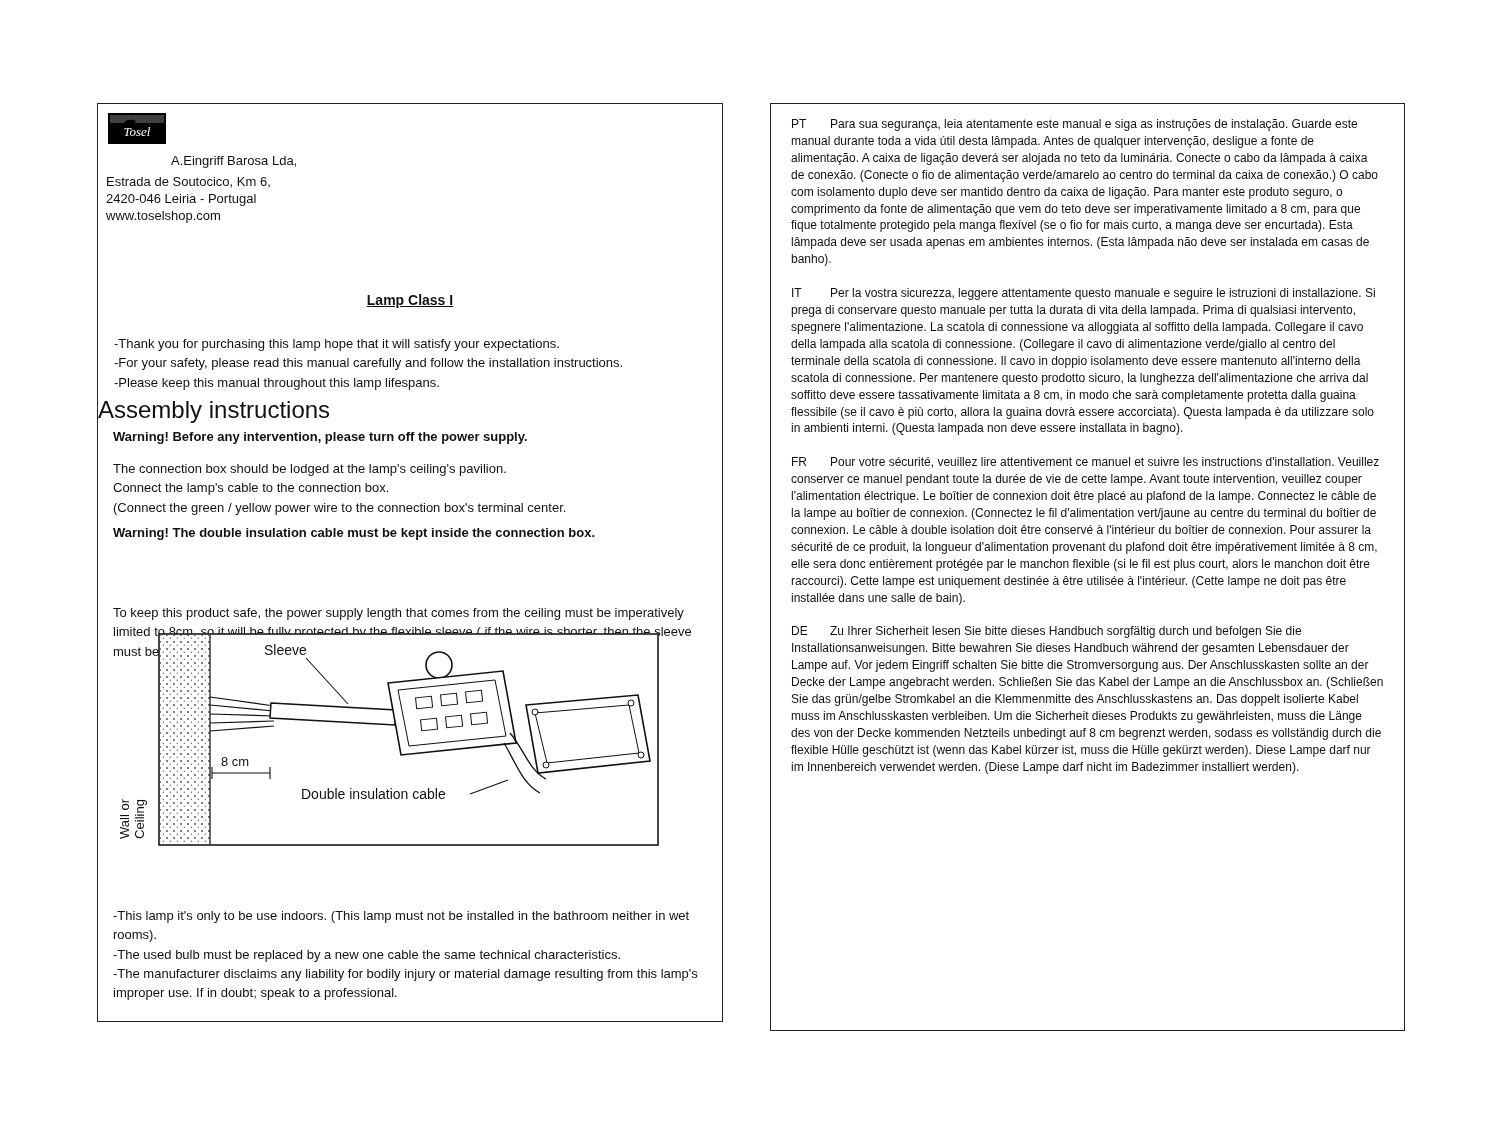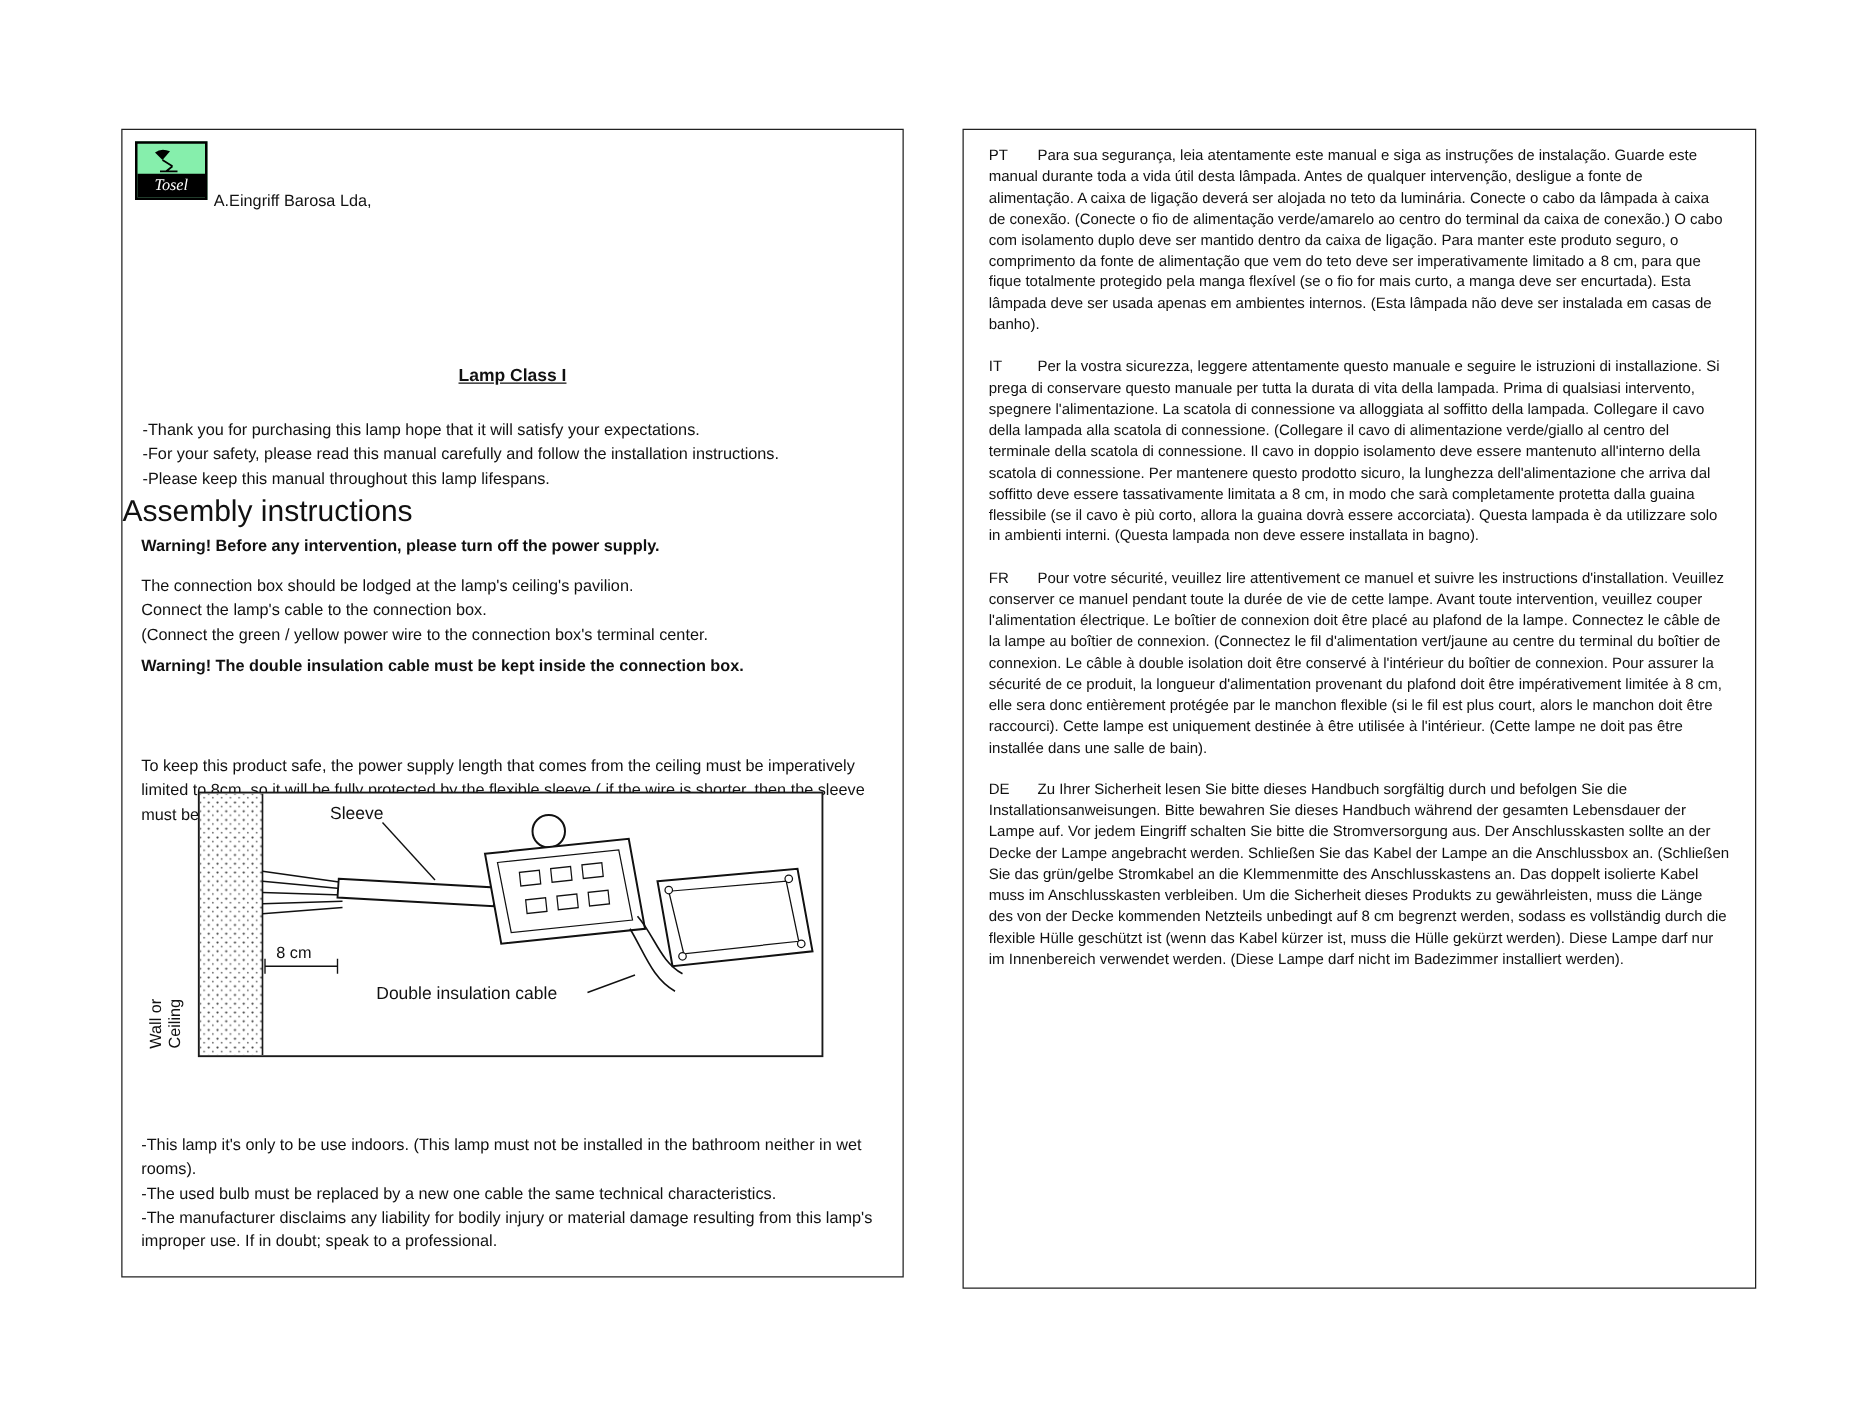--- a/index.html
+++ b/index.html
@@ -10,22 +10,22 @@
   }
   .panel {
     position:absolute; background:#fff;
     border:1.5px solid #222; box-sizing:border-box;
   }
   #left-panel  { left:97px;  top:103px; width:626px; height:919px; }
   #right-panel { left:770px; top:103px; width:635px; height:928px; padding:12px 20px 0 20px; }
 
   
   .logo {
-    position:absolute; left:10px; top:9px; width:58px; height:47px;
-    border:2px solid #000; box-sizing:border-box; background:#86efac;
+    position:absolute; left:10px; top:9px; width:58px; height:31px;
+    border:2px solid #000; box-sizing:border-box; background:#404040;
   }
   .logo .lamp-glyph { position:absolute; left:7px; top:2px; }
   .logo .logo-text {
     position:absolute; left:0; bottom:0; width:100%; height:19px;
     background:#000; color:#fff; text-align:center; line-height:18px;
     font-family:"Liberation Serif", serif; font-style:italic; font-size:13px;
   }
   #lp-company { position:absolute; left:73px; top:49px;  font-size:13px; }
   #lp-address { position:absolute; left:8px;  top:69px;  font-size:13px; line-height:17px; }
   #lp-title   { position:absolute; left:0; top:142px; width:100%; text-align:center;
@@ -66,20 +66,25 @@
   <div class="logo">
     <svg class="lamp-glyph" width="34" height="22" viewBox="0 0 34 22">
       <path d="M7 5 Q12 1 19 4 L13 11 Z" fill="#000"></path>
       <path d="M13 11 L21 16 M21 16 L16 20 M11 20 L25 20" stroke="#000" stroke-width="1.4" fill="none"></path>
     </svg>
     <div class="logo-text">Tosel</div>
   </div>
 
   <div id="lp-company">A.Eingriff Barosa Lda,</div>
 
+  <div id="lp-address">
+    <div>Estrada de Soutocico, Km 6,</div>
+    <div>2420-046 Leiria - Portugal</div>
+    <div>www.toselshop.com</div>
+  </div>
 
   <h2 id="lp-subtitle">Lamp Class I</h2>
 
   <div id="lp-intro">
     <div>-Thank you for purchasing this lamp hope that it will satisfy your expectations.</div>
     <div>-For your safety, please read this manual carefully and follow the installation instructions.</div>
     <div>-Please keep this manual throughout this lamp lifespans.</div>
   </div>
 
   <h3 id="lp-assembly">Assembly instructions</h3>

